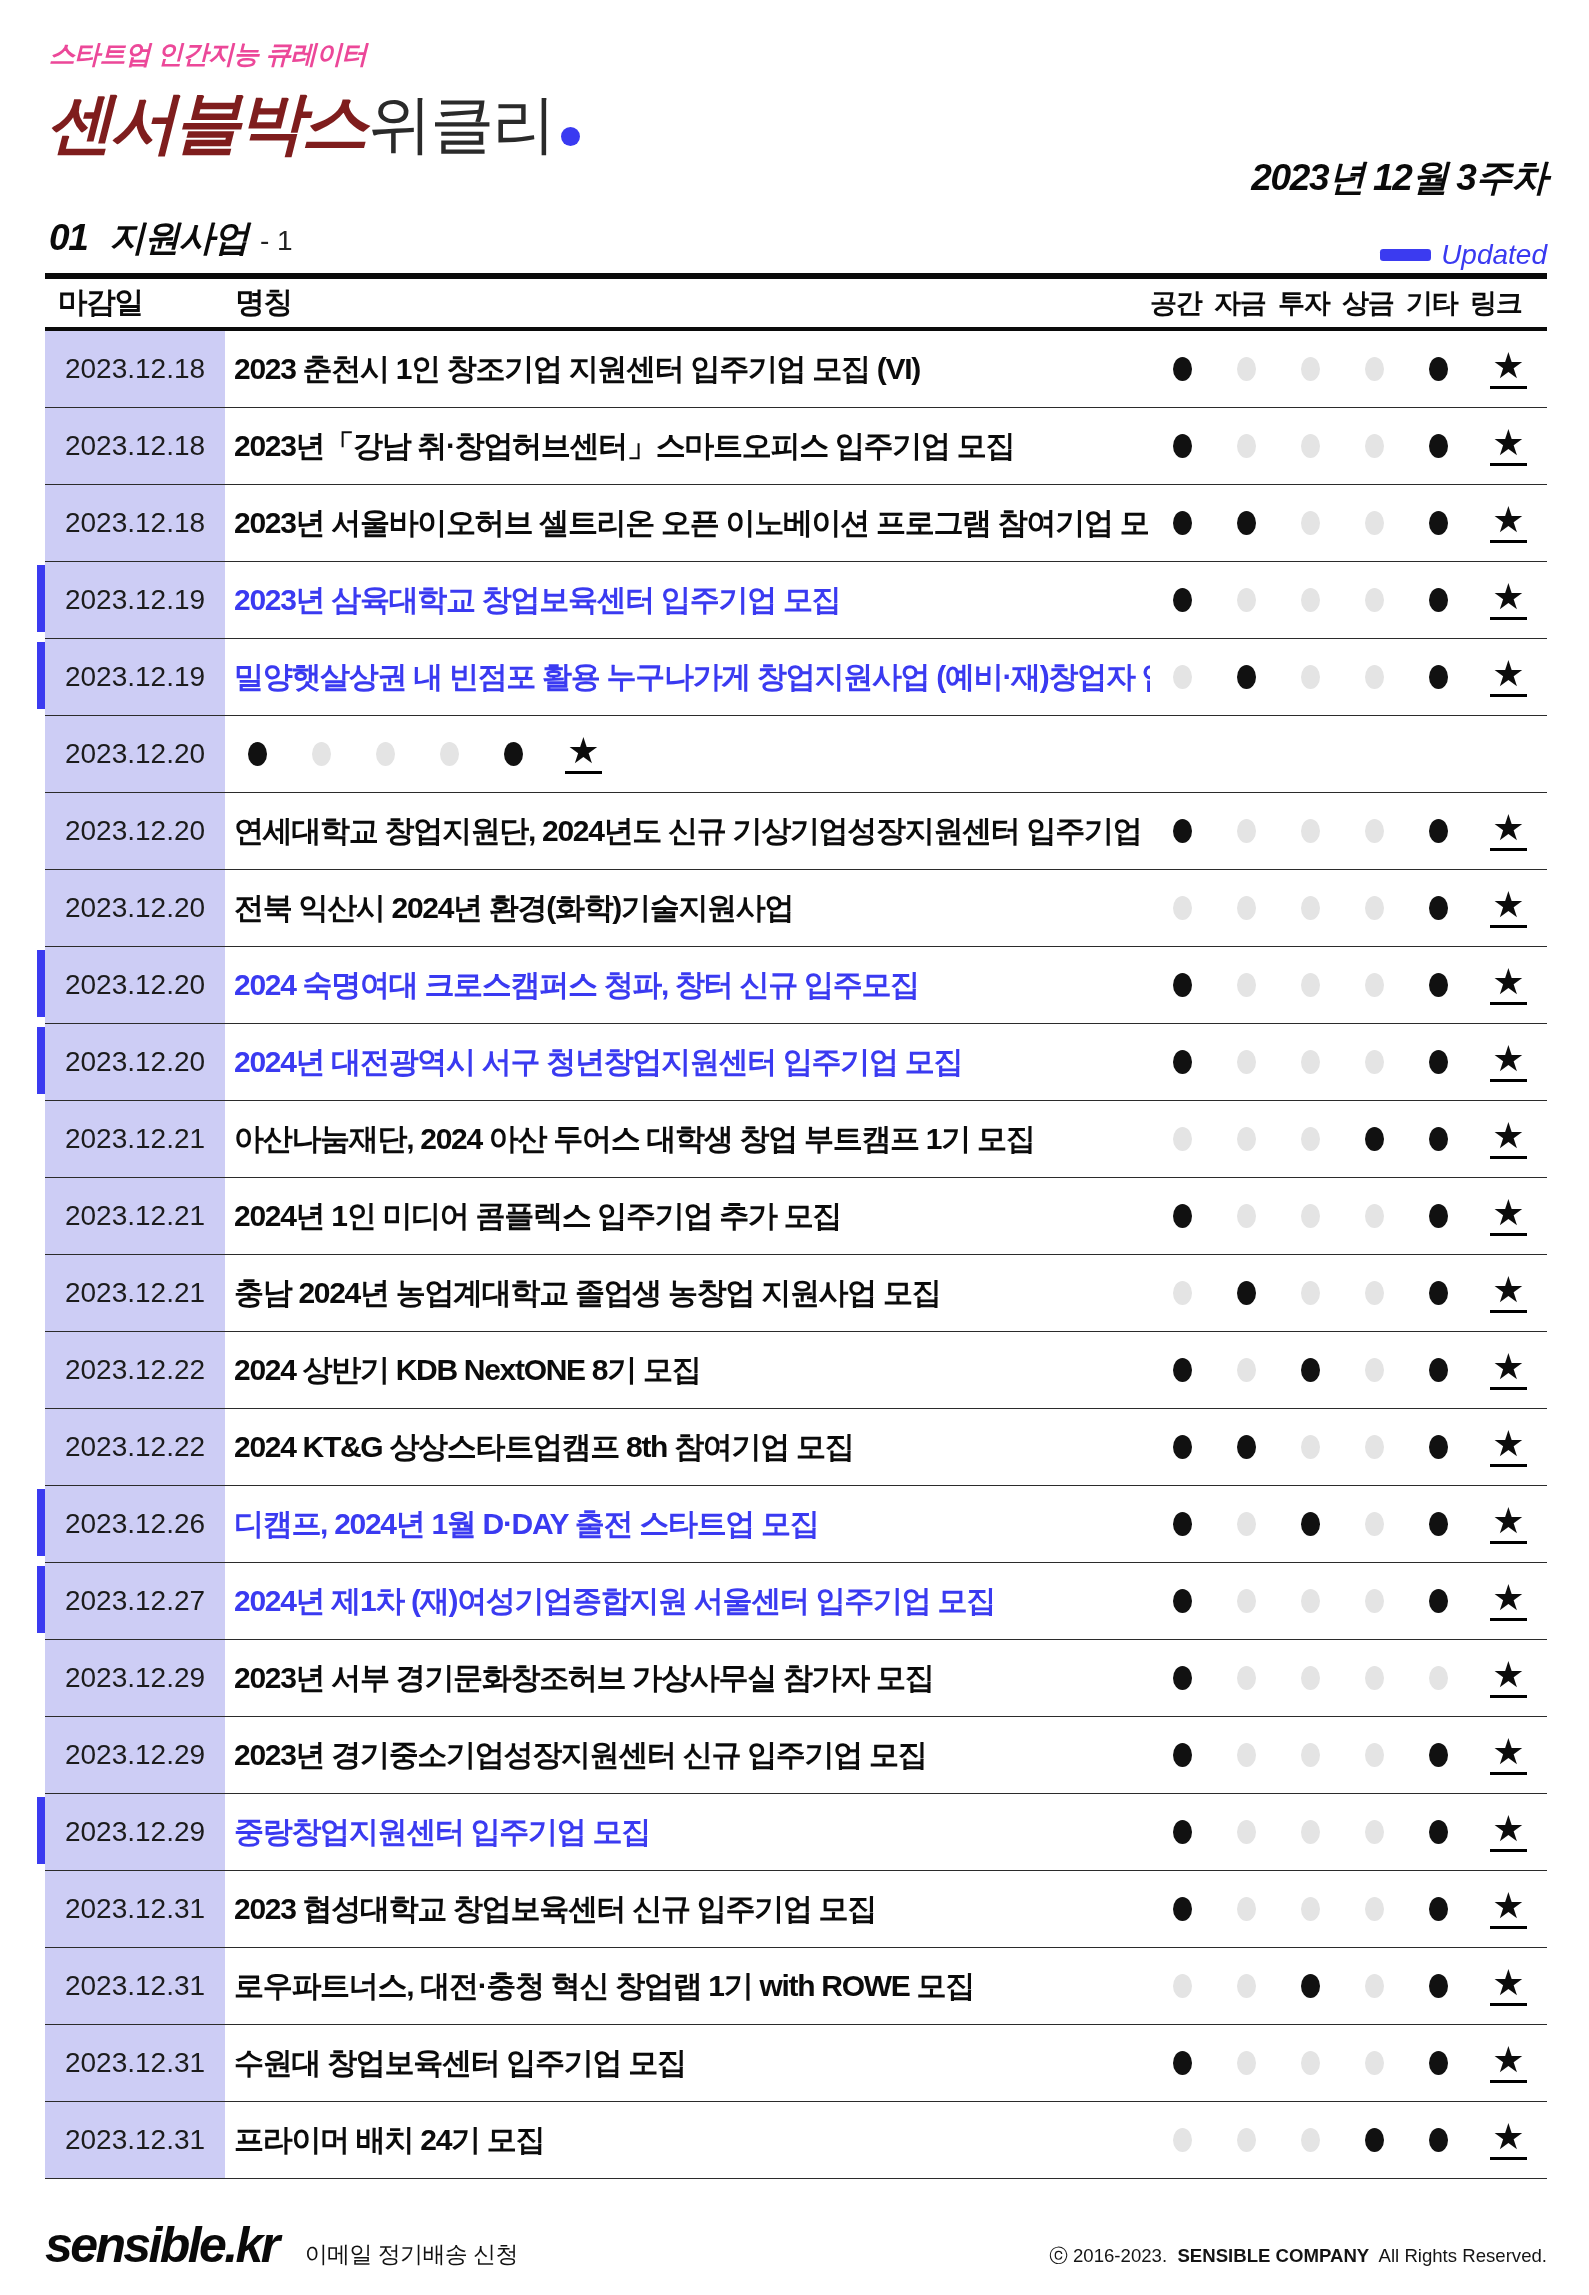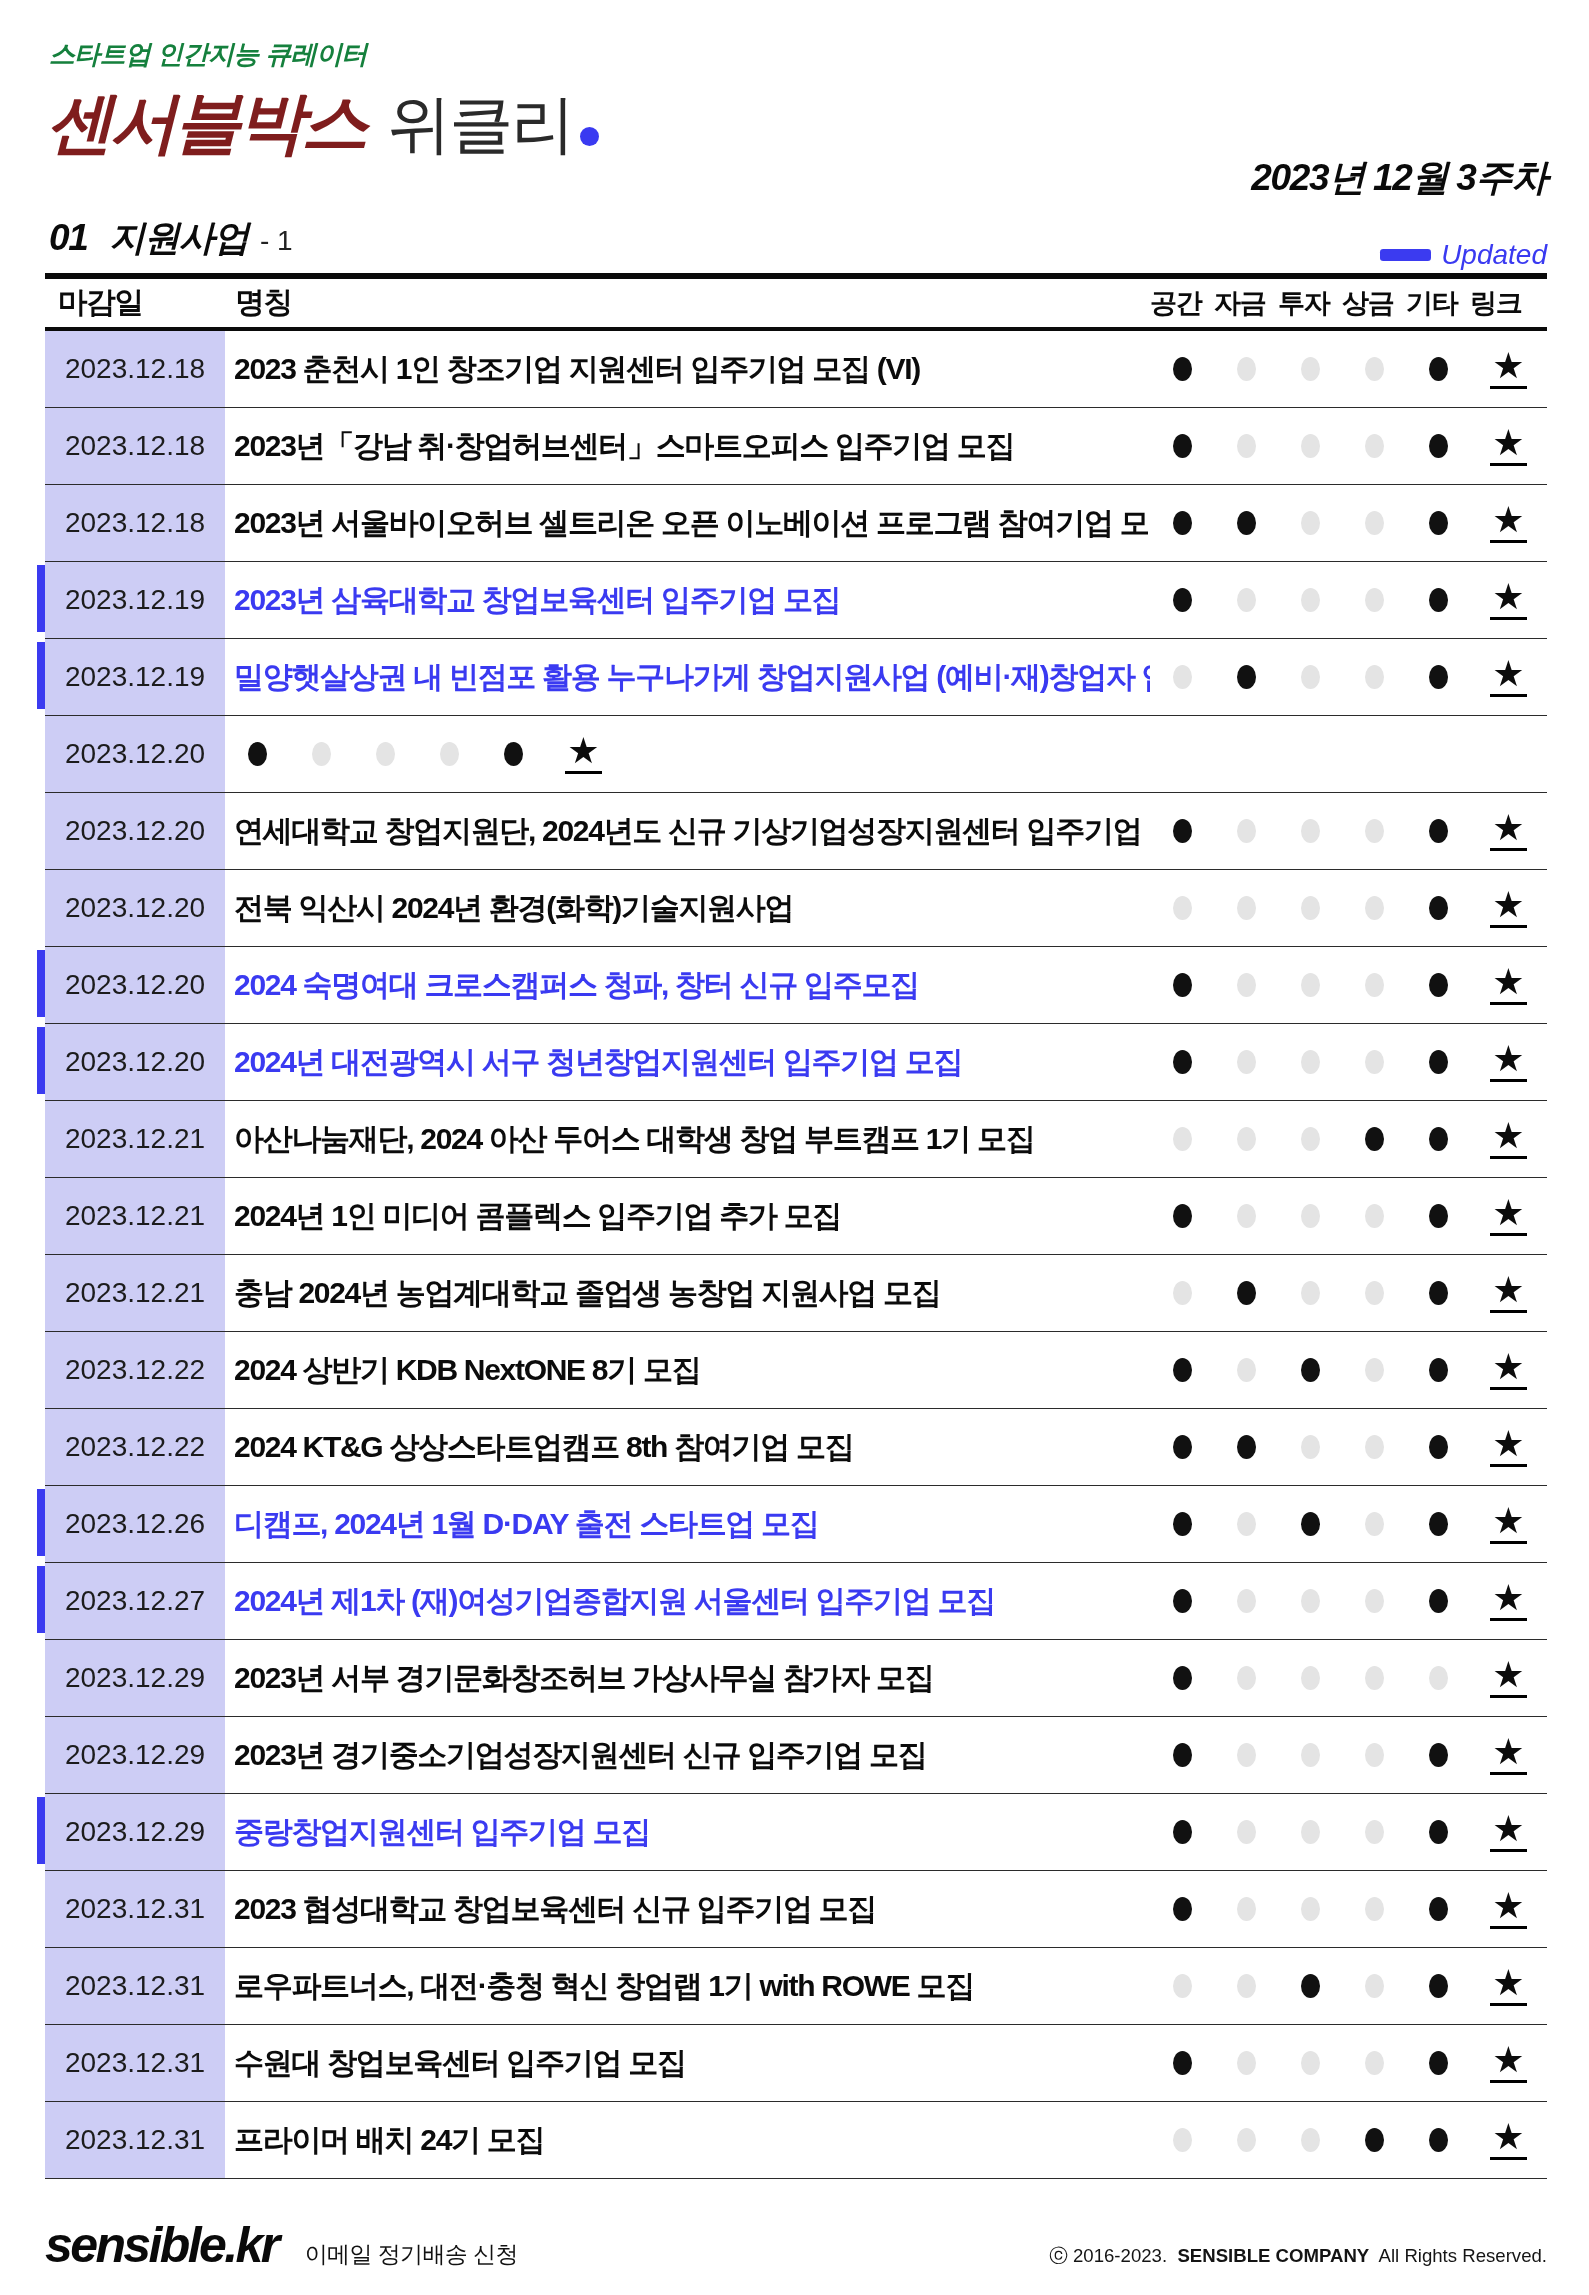--- a/index.html
+++ b/index.html
@@ -3,24 +3,24 @@
 <meta charset="utf-8">
 <style>
   * { margin:0; padding:0; box-sizing:border-box; }
   html,body { width:1589px; height:2295px; background:#ffffff; overflow:hidden;
     font-family:"Liberation Sans","DejaVu Sans",sans-serif; color:#0b0b0b; }
   .page { position:relative; width:1589px; height:2295px; padding:0 42px 0 45px; }
 
   
   .header { position:relative; height:273px; }
   .tagline { position:absolute; top:37px; left:3.9px; font-size:26px; font-weight:600;
-    font-style:italic; letter-spacing:-0.6px; color:#15803d; }
+    font-style:italic; letter-spacing:-0.6px; color:#ec4899; }
   .title-line { position:absolute; top:78px; left:1.3px; white-space:nowrap; }
   .title-main { font-size:67px; font-weight:900; letter-spacing:-3.2px; font-style:italic; color:#7f1d1d; }
-  .title-sub { font-size:64px; font-weight:300; letter-spacing:-1.9px; color:#2a2a2a; margin-left:19px; }
+  .title-sub { font-size:64px; font-weight:300; letter-spacing:-1.9px; color:#2a2a2a; margin-left:0; }
   .title-dot { display:inline-block; width:19px; height:19px; border-radius:50%;
     background:var(--accent,#3a3af1); margin-left:6.4px; }
   .week-label { position:absolute; top:153px; right:0; font-size:37px; font-weight:800;
     font-style:italic; letter-spacing:-1.3px; color:#0a0a0a; }
   .section-line { position:absolute; top:214px; left:3.9px; white-space:nowrap; }
   .section-no { font-size:37px; font-weight:900; font-style:italic; letter-spacing:-1.3px; }
   .section-title { font-size:36px; font-weight:800; font-style:italic; letter-spacing:-1.3px; margin-left:19px; }
   .section-suffix { font-size:28px; font-weight:400; margin-left:9px; color:#222; }
   .legend { position:absolute; top:239px; right:0; display:flex; align-items:center; }
   .legend-bar { width:51px; height:12.2px; border-radius:3.2px; background:var(--accent-bar,#3b3bf0); margin-right:10.3px; }

